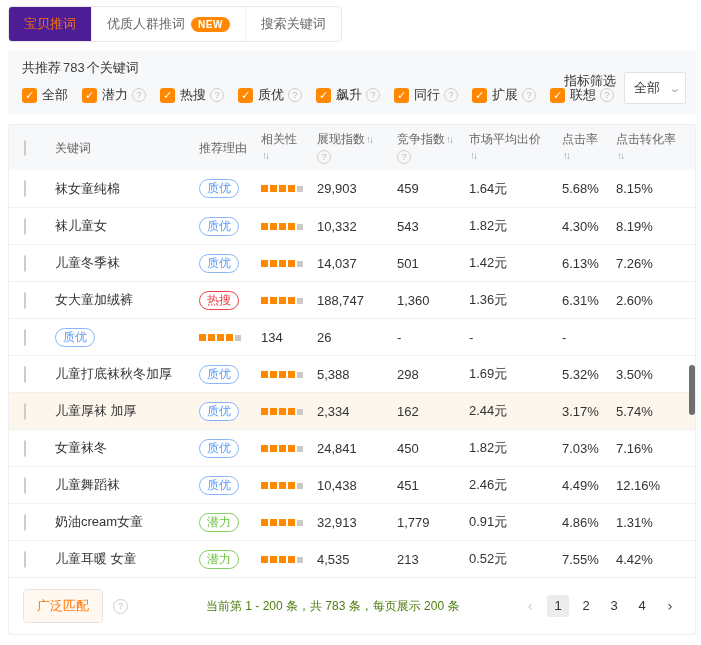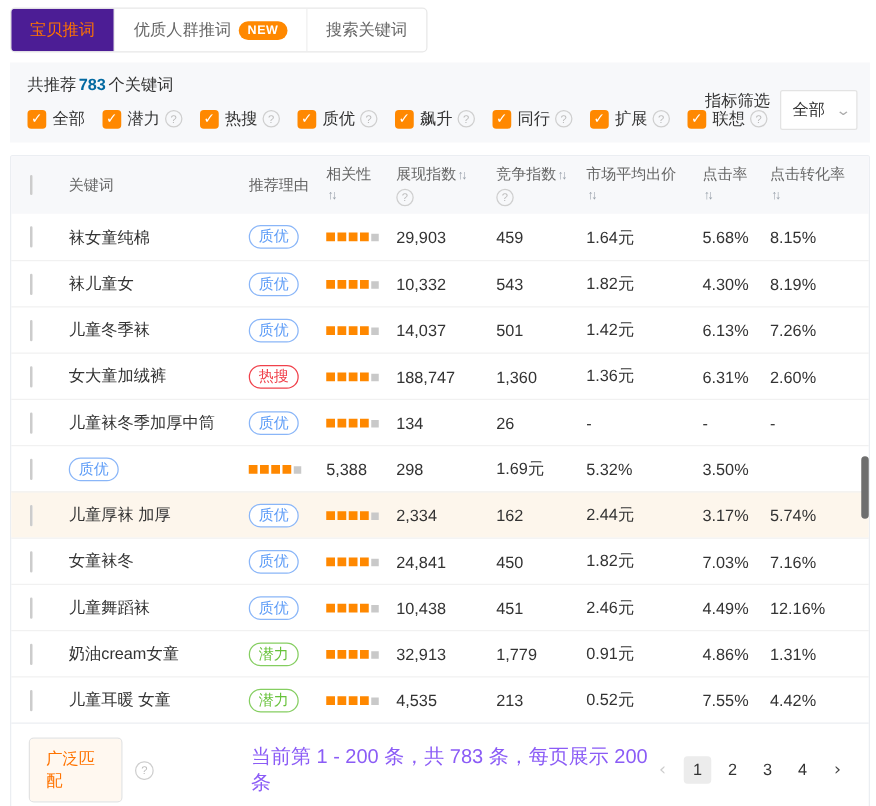--- a/index.html
+++ b/index.html
@@ -10,21 +10,21 @@
   
   .tabbar { display:inline-flex; border:1px solid #e8e8e8; border-radius:4px; overflow:hidden; background:#fff; }
   .tab { display:flex; align-items:center; gap:6px; padding:8px 15px; font-size:13px; color:#666; cursor:pointer; border-left:1px solid #efefef; }
   .tab:first-child { border-left:none; }
   .tab.active { background:#4c1d95; color:#ff7300; }
   .new-badge { background:#ff8800; color:#fff; font-size:10px; font-weight:bold; border-radius:9px; padding:2px 7px; letter-spacing:.5px; }
 
   
   .filter-panel { position:relative; background:#f7f8fa; margin-top:8px; padding:9px 12px 10px 14px; }
   .summary { font-size:13px; color:#333; }
-  .summary b { color:#0369a1; font-weight:bold; padding:0 2px; }
+  .summary b { color:#404040; font-weight:normal; padding:0 2px; }
   .cb-row { display:flex; align-items:center; margin-top:9px; }
   .cb-item { display:flex; align-items:center; margin-right:14px; cursor:pointer; }
   .cbox { width:15px; height:15px; border-radius:3px; background:#ff8800; color:#fff; font-size:11px; line-height:15px; text-align:center; margin-right:5px; }
   .cb-label { font-size:13px; color:#333; }
   .help { display:inline-block; width:14px; height:14px; border-radius:50%; border:1px solid #cfcfcf; color:#bdbdbd; font-size:9px; line-height:12px; text-align:center; margin-left:4px; }
   .metric-filter { position:absolute; right:10px; top:22px; display:flex; align-items:flex-start; gap:8px; }
   .metric-label { font-size:13px; color:#333; }
   .select { width:62px; background:#fff; border:1px solid #e3e3e3; border-radius:2px; padding:6px 6px 6px 9px; font-size:13px; color:#333; display:flex; justify-content:space-between; align-items:center; cursor:pointer; }
   .chev { color:#aaa; font-size:11px; transform:scaleX(1.4); margin-left:4px; }
 
@@ -50,21 +50,21 @@
   .bar.empty { background:#c9c9c9; width:6px; height:6px; margin-top:1px; }
   .scroll-thumb { position:absolute; right:0px; top:240px; width:6px; height:50px; background:#6e6e6e; border-radius:3px; }
 
   
   .tfoot { display:flex; align-items:center; border-top:1px solid #ebeef2; padding:11px 14px; }
   .seg-group { display:inline-flex; border:1px solid #e3e3e3; border-radius:4px; overflow:hidden; }
   .seg { font-size:13px; padding:7px 13px; color:#666; background:#fff; cursor:pointer; }
   .seg.active { background:#fff8f0; color:#ff7300; }
   .seg + .seg { border-left:1px solid #efefef; }
   .tfoot .help { margin-left:10px; width:15px; height:15px; line-height:13px; }
-  .page-info { font-size:16px; color:#8b5cf6; margin-left:78px; }
+  .page-info { font-size:12px; color:#4d7c0f; margin-left:78px; }
   .pager { margin-left:auto; display:flex; align-items:center; gap:6px; }
   .pg { min-width:22px; height:22px; line-height:22px; text-align:center; font-size:13px; color:#333; border-radius:3px; cursor:pointer; }
   .pg.current { background:#ececec; }
   .pg.arrow { font-family:"DejaVu Sans",sans-serif; font-size:14px; }
   .pg.prev { color:#ccc; }
   .pg.next { color:#444; }
 </style>
 </head>
 <body>
 
@@ -243,39 +243,39 @@
             </span>
           </div>
           <div class="cell">188,747</div>
           <div class="cell">1,360</div>
           <div class="cell">1.36元</div>
           <div class="cell">6.31%</div>
           <div class="cell">2.60%</div>
         </div>
         <div class="grid trow">
           <div class="cell c1"><span class="rbox"></span></div>
-          <div class="cell">儿童袜冬季加厚中筒</div>
           <div class="cell"><span class="badge blue">质优</span></div>
           <div class="cell">
             <span class="bars">
               <span class="bar"></span>
               <span class="bar"></span>
               <span class="bar"></span>
               <span class="bar"></span>
               <span class="bar empty"></span>
             </span>
           </div>
           <div class="cell">134</div>
           <div class="cell">26</div>
           <div class="cell">-</div>
           <div class="cell">-</div>
           <div class="cell">-</div>
         </div>
         <div class="grid trow">
           <div class="cell c1"><span class="rbox"></span></div>
+          <div class="cell">儿童打底袜秋冬加厚</div>
           <div class="cell"><span class="badge blue">质优</span></div>
           <div class="cell">
             <span class="bars">
               <span class="bar"></span>
               <span class="bar"></span>
               <span class="bar"></span>
               <span class="bar"></span>
               <span class="bar empty"></span>
             </span>
           </div>

